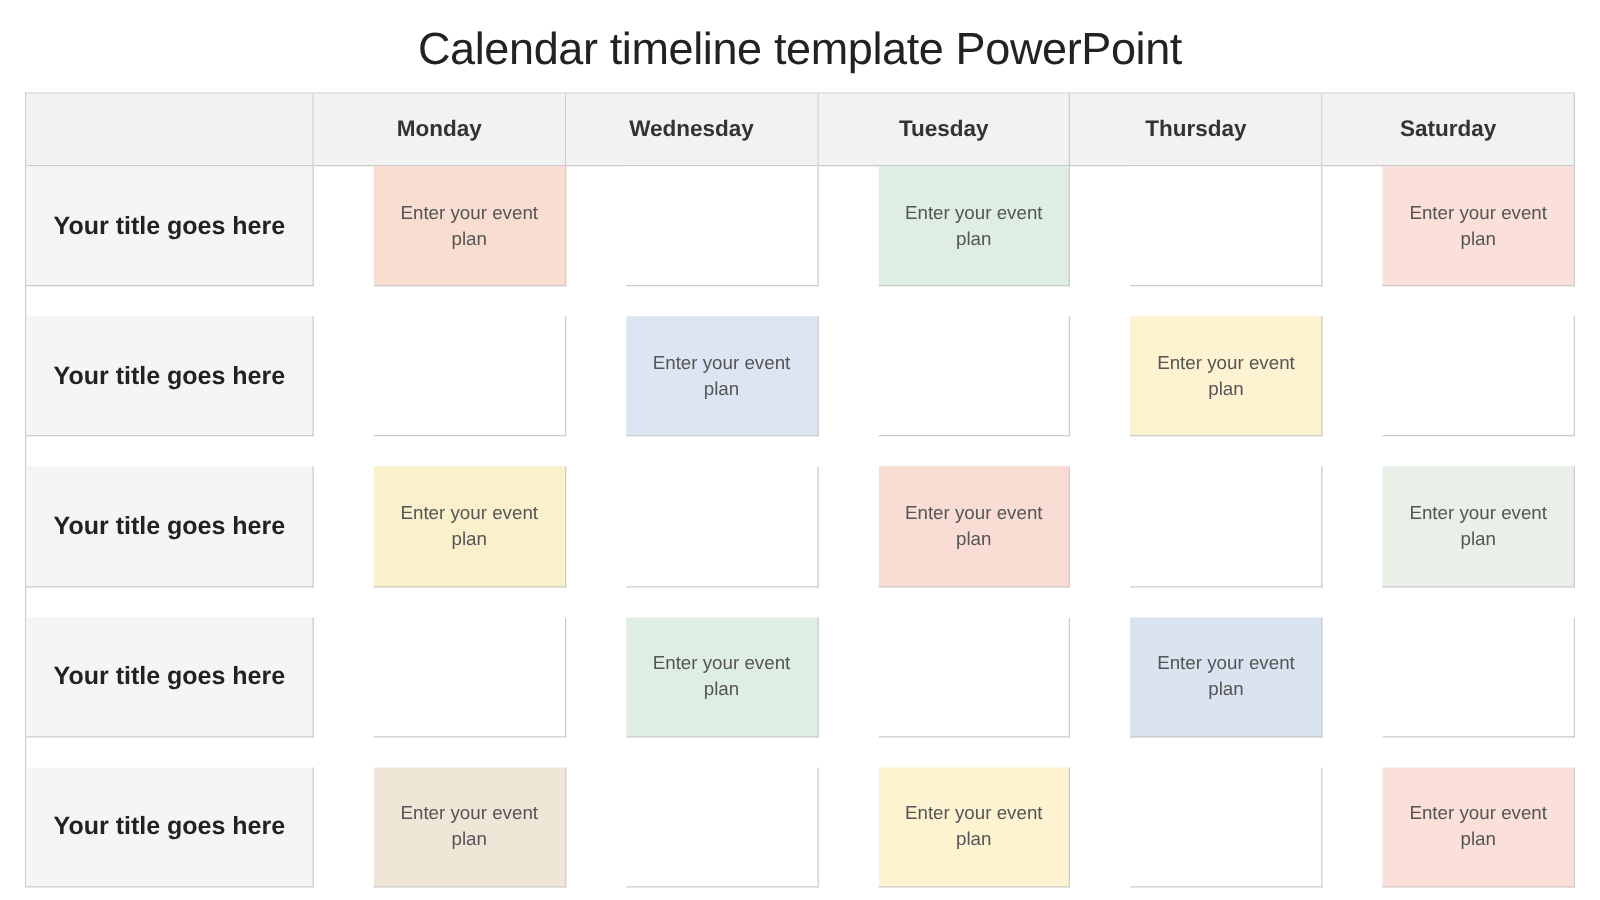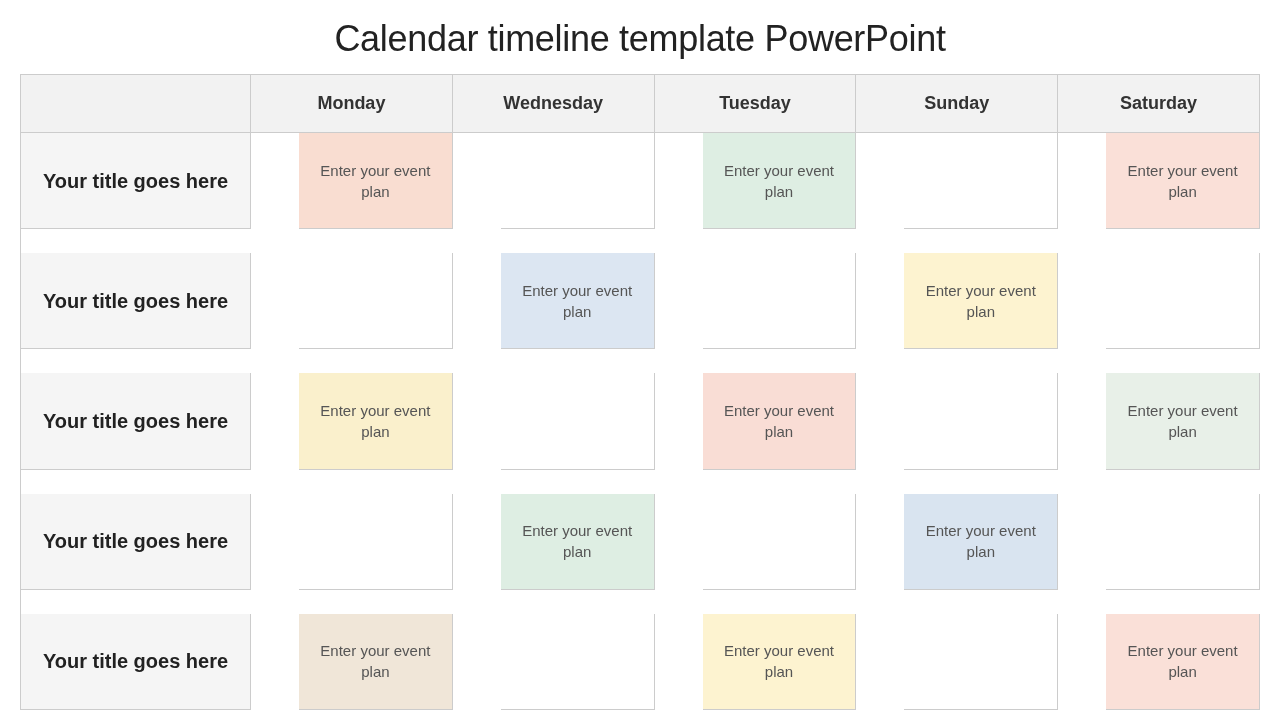--- a/index.html
+++ b/index.html
@@ -148,21 +148,21 @@
 <div class="page">
   <h1 class="page-title">Calendar timeline template PowerPoint</h1>
 
   <div class="calendar-table">
 
     <div class="header-row">
       <div class="header-label-cell"></div>
       <div class="header-day-cell">Monday</div>
       <div class="header-day-cell">Wednesday</div>
       <div class="header-day-cell">Tuesday</div>
-      <div class="header-day-cell">Sunday</div>
+      <div class="header-day-cell">Thursday</div>
       <div class="header-day-cell">Saturday</div>
     </div>
 
     <div class="data-rows">
     <div class="data-row">
           <div class="row-label-cell">Your title goes here</div>
           <div class="event-cell r1-mon">Enter your event plan</div>
           <div class="event-cell empty"></div>
           <div class="event-cell r1-wed">Enter your event plan</div>
           <div class="event-cell empty"></div>

